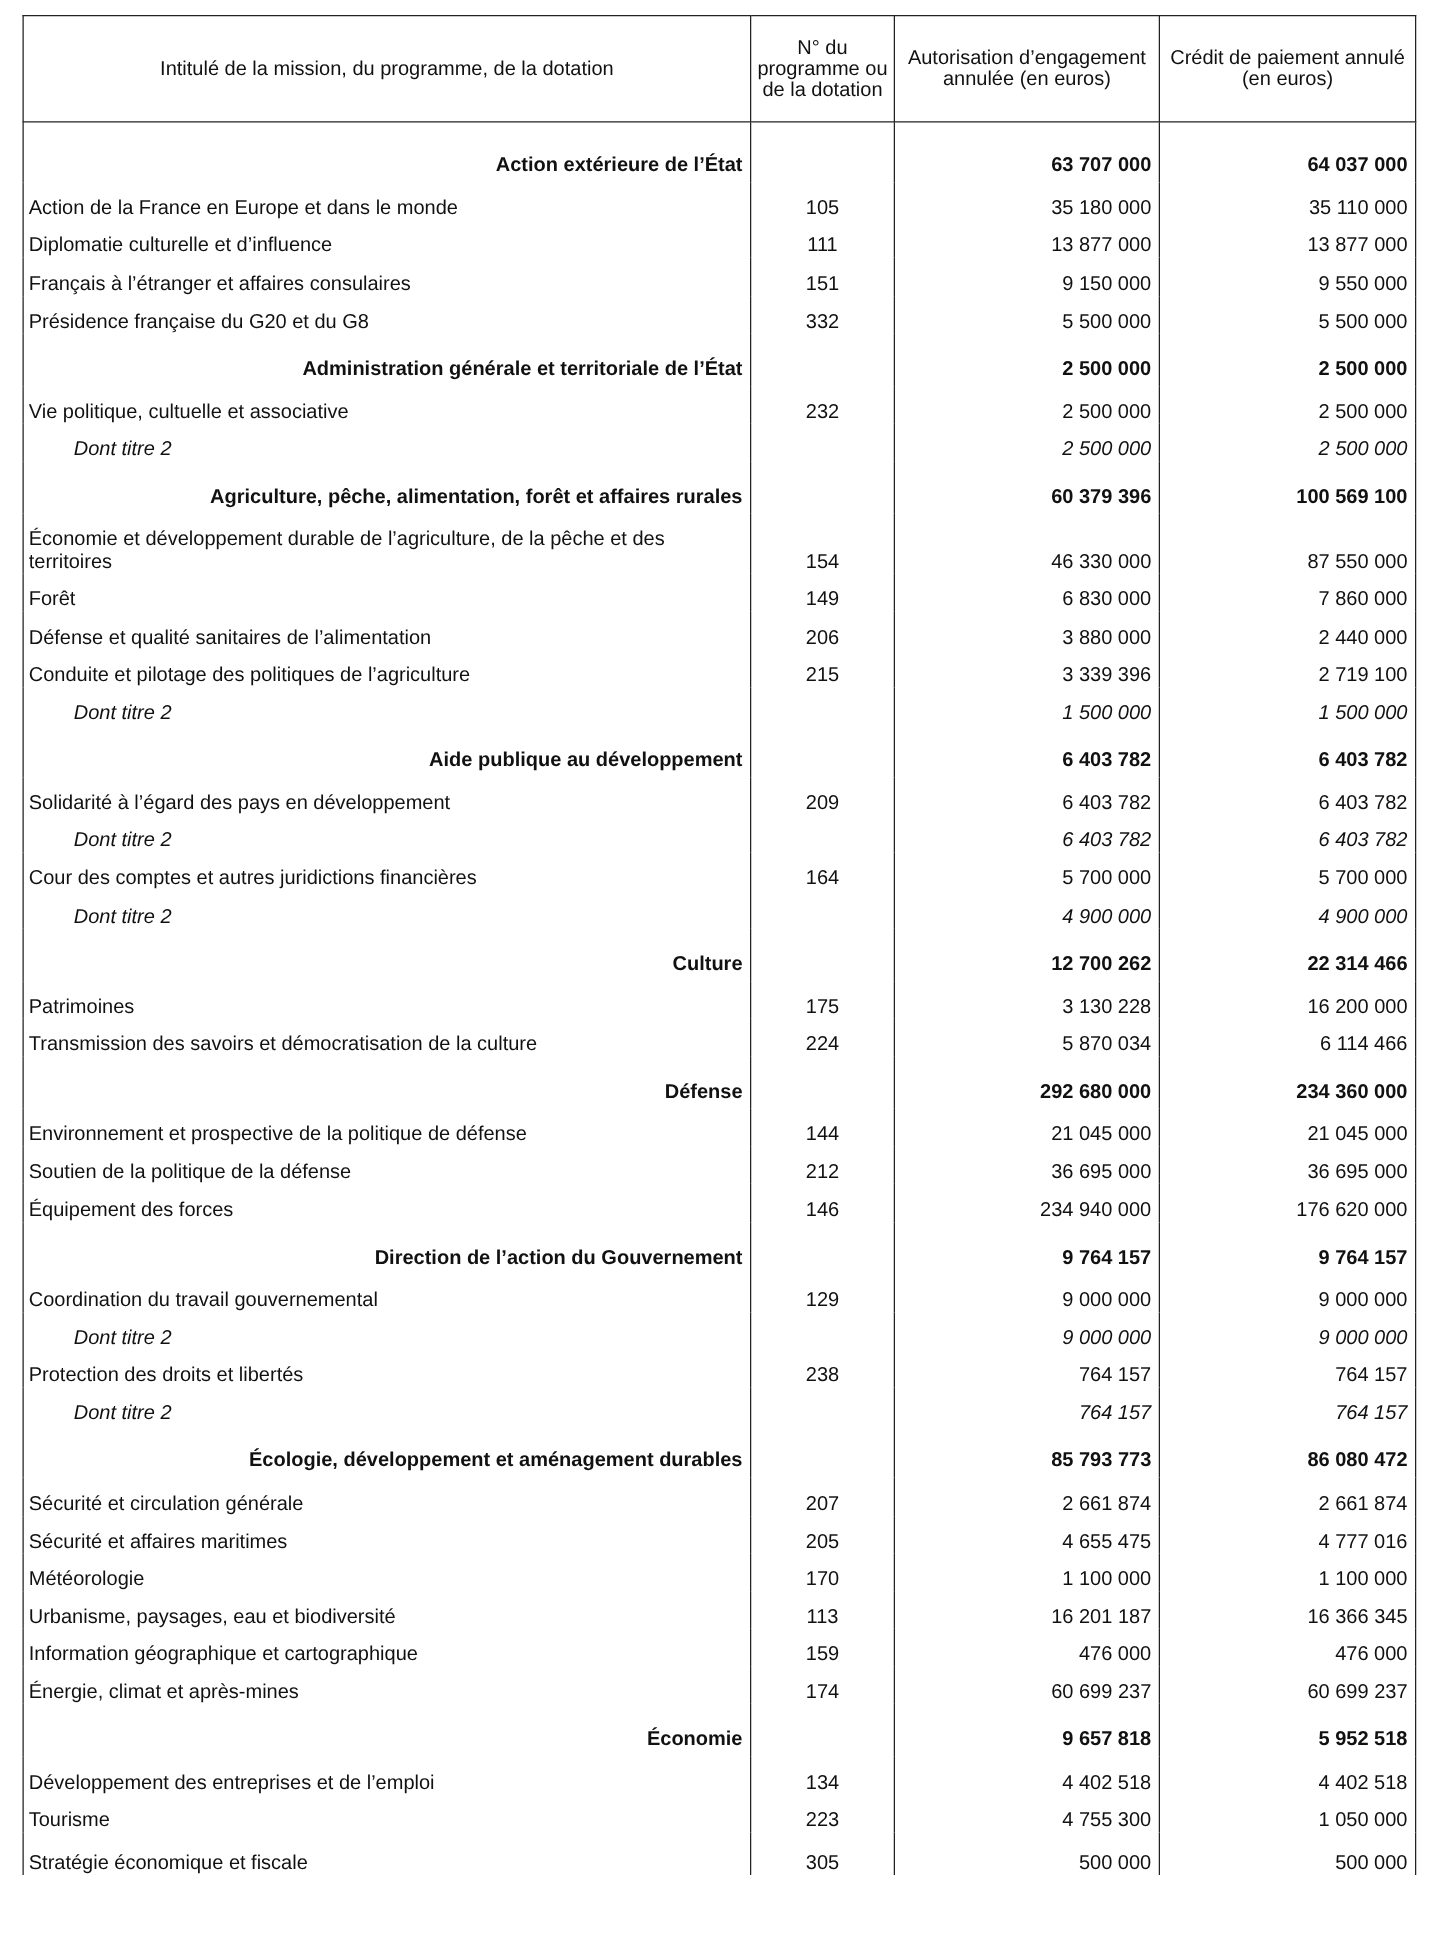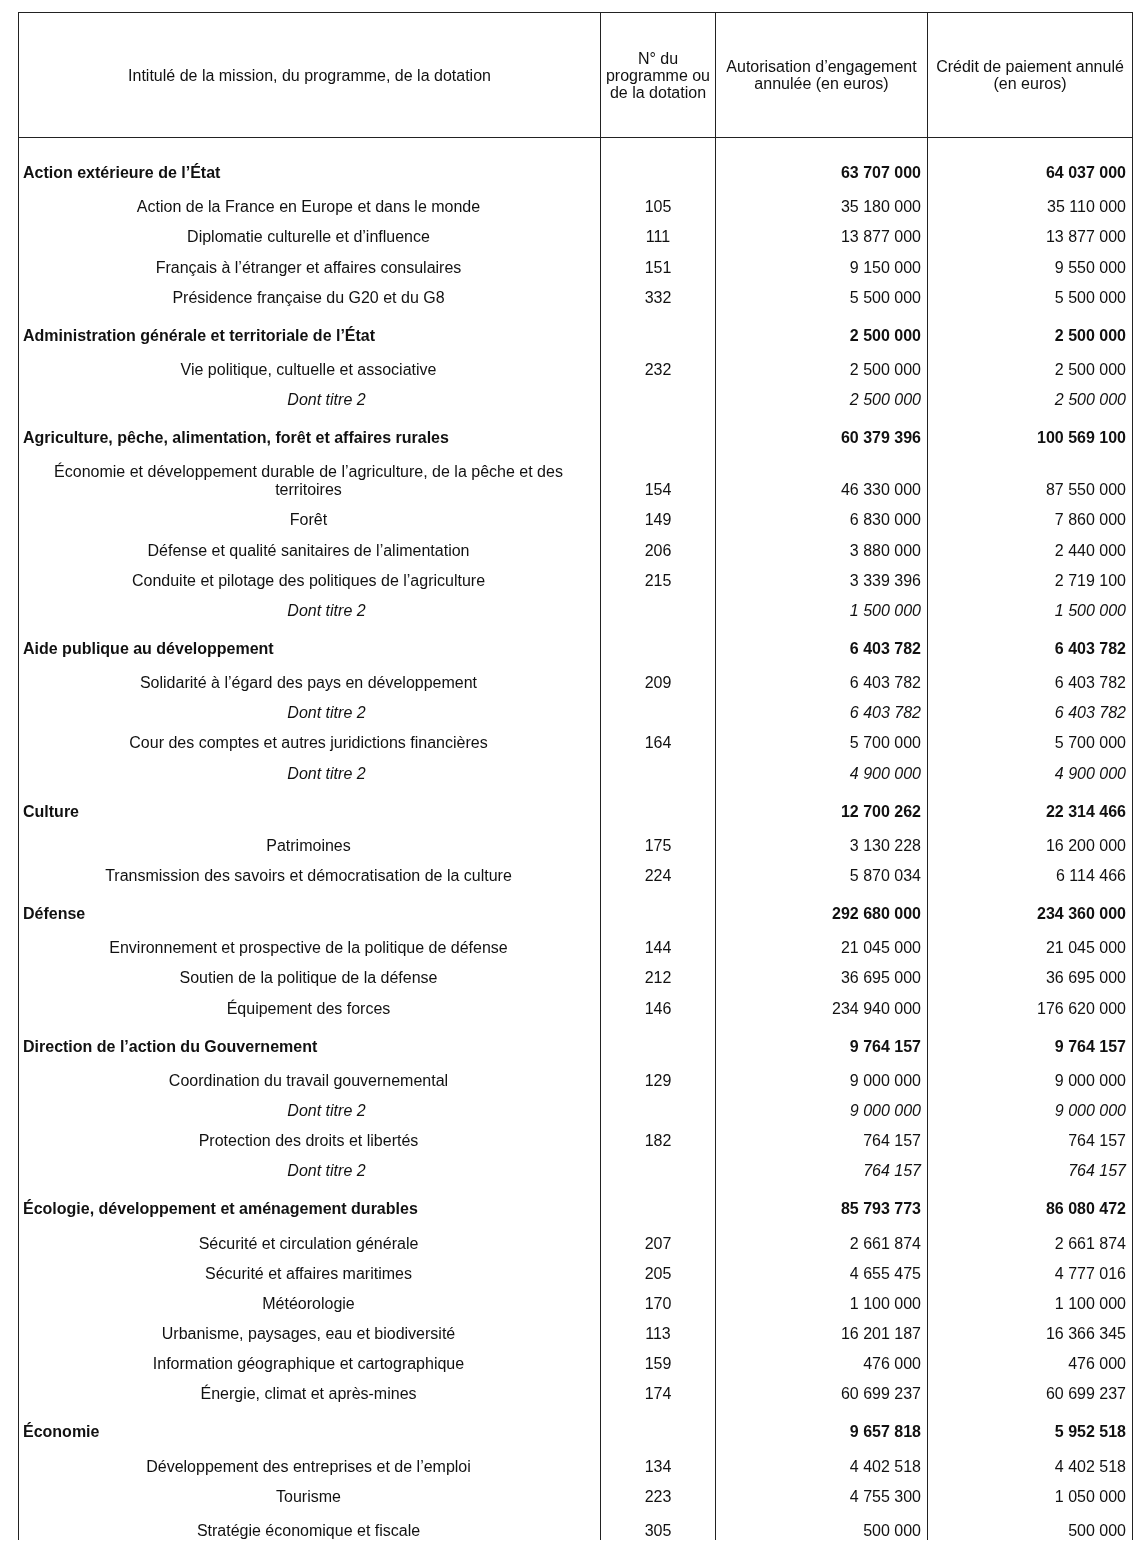--- a/index.html
+++ b/index.html
@@ -2,30 +2,30 @@
 <html><head>
 <meta charset="utf-8">
 <style>
   html, body { margin: 0; padding: 0; background: #ffffff; }
   body { width: 1143px; height: 1550px; position: relative; overflow: hidden;
          font-family: "Liberation Sans", sans-serif; color: #111; }
   #doc { position: absolute; left: 18px; top: 12px; width: 1114px; }
   table { border-collapse: collapse; width: 1114px; table-layout: fixed; }
   col.c1 { width: 582px; } col.c2 { width: 115px; } col.c3 { width: 212px; } col.c4 { width: 205px; }
   thead th { font-weight: normal; font-size: 16px; line-height: 17px; text-align: center;
-             border: 1.5px solid #222; padding: 20px 4px; height: 84px; vertical-align: middle; }
+             border: 1.5px solid #222; padding: 0 4px; height: 84px; vertical-align: middle; }
   tbody td { border-left: 1.5px solid #222; border-right: 1.5px solid #222;
              font-size: 16px; line-height: 18px; padding: 0 6px; vertical-align: bottom; }
   tbody tr { height: 30.2px; }
   tr.mission td { font-weight: bold; height: 38px; padding-bottom: 4px; }
-  tr.mission td.label { text-align: left; }
+  tr.mission td.label { text-align: right; }
   tr.titre td { font-style: italic; height: 28px; }
   tr.titre td.label { padding-left: 40px; }
   tr.multi td { height: 48px; }
-  td.label { text-align: center; padding-left: 4px; }
+  td.label { text-align: left; padding-left: 4px; }
   td.num { text-align: center; }
   td.ae, td.cp { text-align: right; padding-right: 6px; }
   tr.first td { padding-top: 6px; }
   tr.last td { height: 34px; }
 </style>
 </head>
 <body>
 
 <div id="doc">
   <table>
@@ -213,21 +213,21 @@
           <td class="cp">9 000 000</td>
         </tr>
         <tr class="titre">
           <td class="label">Dont titre 2</td>
           <td class="num"></td>
           <td class="ae">9 000 000</td>
           <td class="cp">9 000 000</td>
         </tr>
         <tr class="program">
           <td class="label">Protection des droits et libertés</td>
-          <td class="num">182</td>
+          <td class="num">238</td>
           <td class="ae">764 157</td>
           <td class="cp">764 157</td>
         </tr>
         <tr class="titre">
           <td class="label">Dont titre 2</td>
           <td class="num"></td>
           <td class="ae">764 157</td>
           <td class="cp">764 157</td>
         </tr>
         <tr class="mission">

